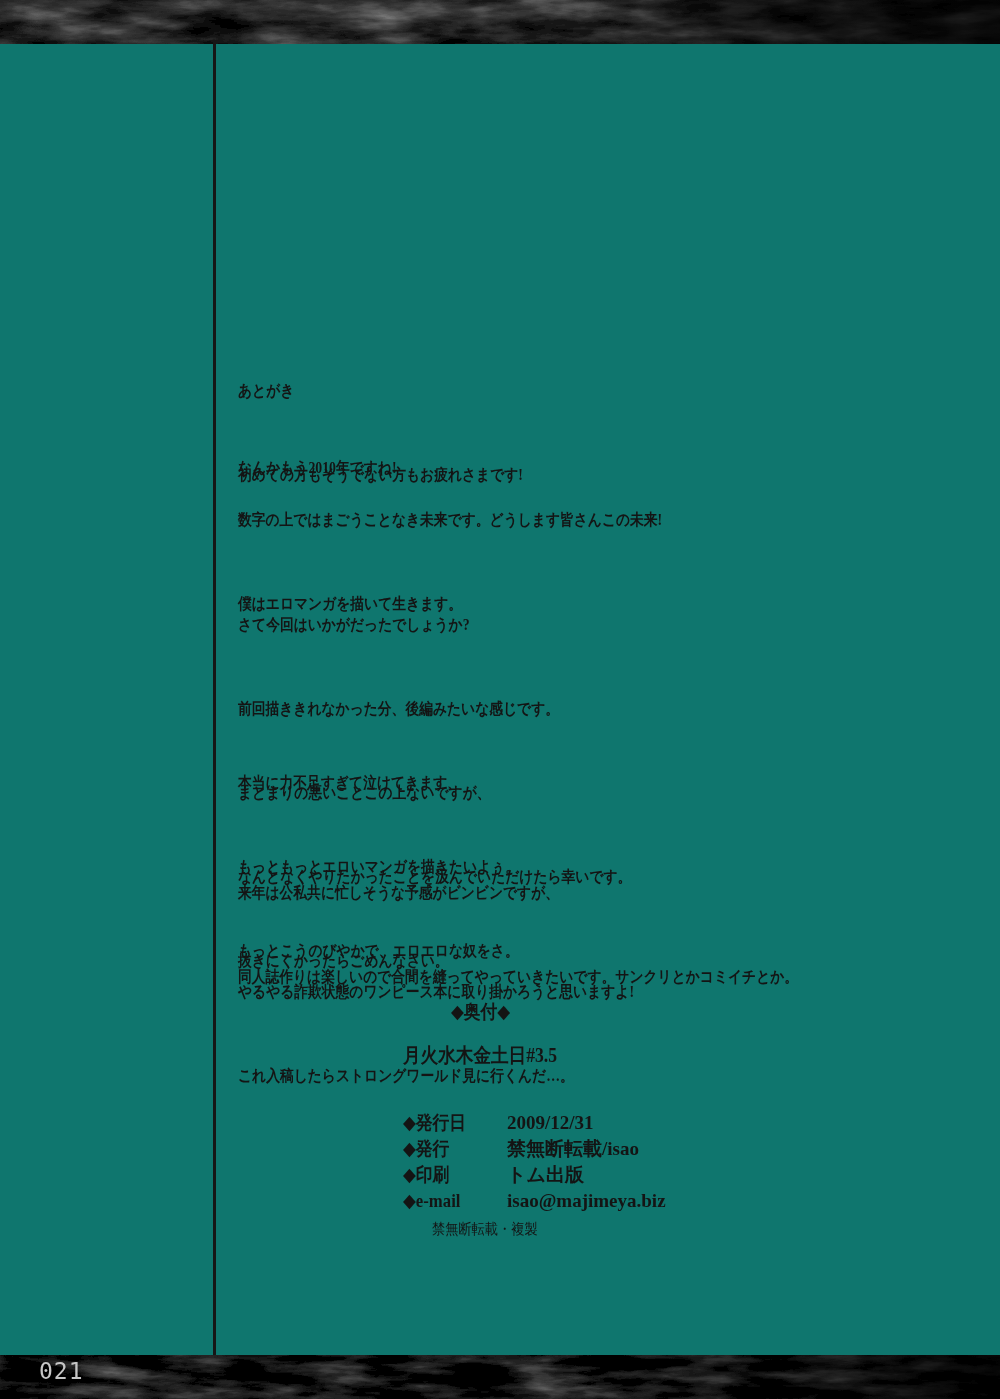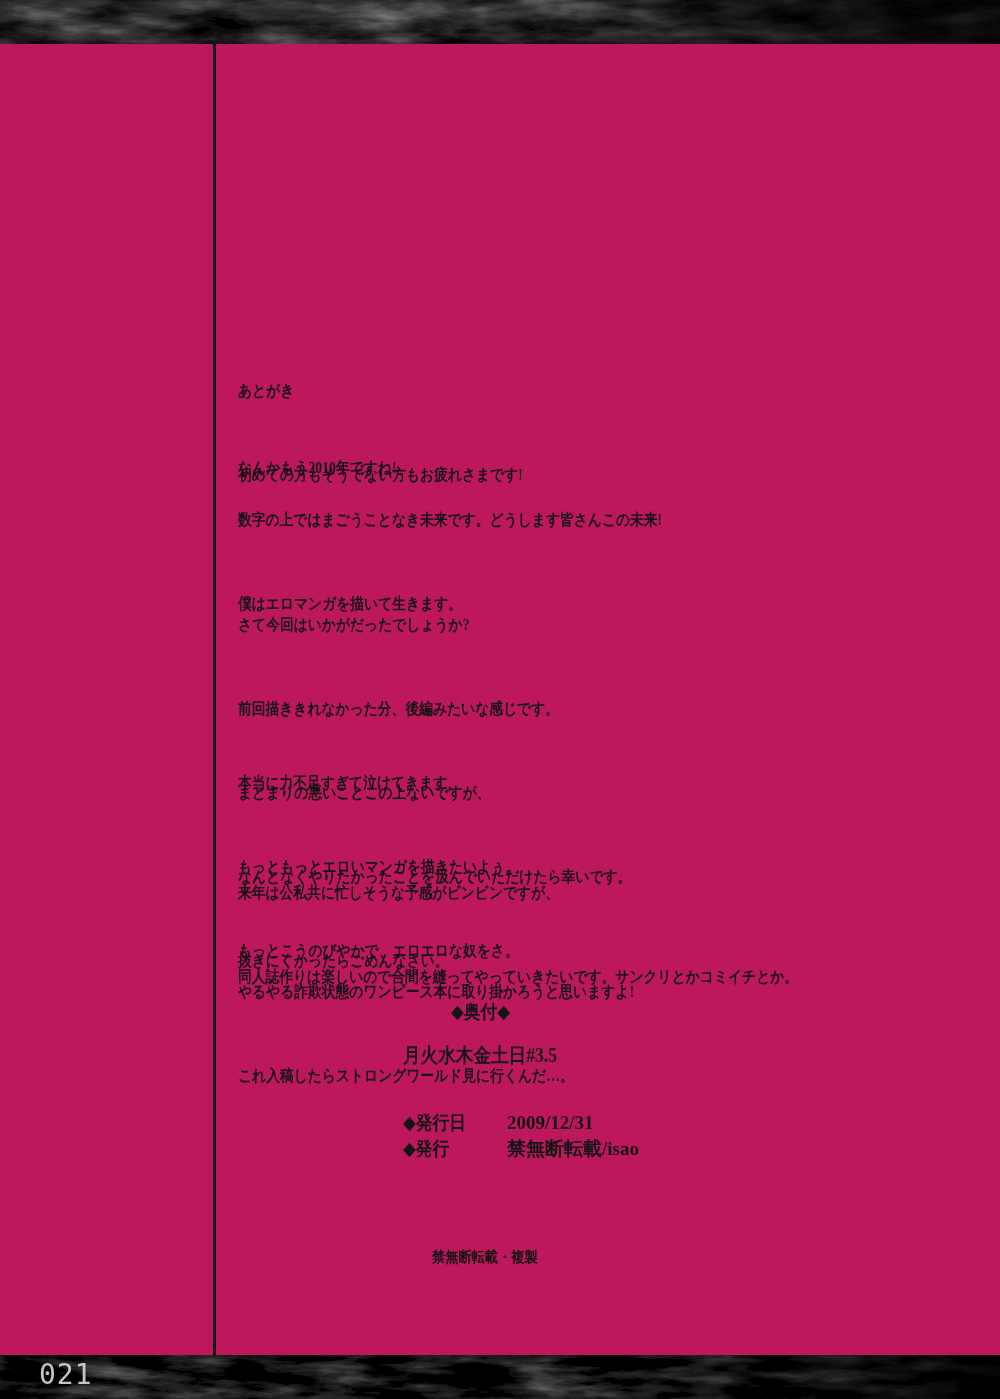--- a/index.html
+++ b/index.html
@@ -1,17 +1,17 @@
 <!DOCTYPE html>
 <html><head>
 <meta charset="utf-8">
 <style>
   html,body{margin:0;padding:0;background:#ffffff;}
   .page{
-    position:relative;width:1000px;height:1399px;background:#be185d;overflow:hidden;
+    position:relative;width:1000px;height:1399px;background:#0f766e;overflow:hidden;
     font-family:"Liberation Serif","DejaVu Serif",serif;color:#141414;
   }
   .band{position:absolute;left:0;width:1000px;height:44px;background:#000;}
   .band-top{top:0;}
   .band-bottom{top:1355px;}
   .band svg{display:block;width:1000px;height:44px;}
   .vline{position:absolute;left:213px;top:43px;width:3px;height:1313px;background:#161616;}
   
   .afterword p{
     position:absolute;left:238px;margin:0;
@@ -21,27 +21,27 @@
   .line{display:block;transform:scaleX(0.86);transform-origin:0 50%;}
   .p0{top:321px}.p1{top:398px}.p2{top:450px}.p3{top:555px}
   .p4{top:713px}.p5{top:823px}.p6{top:922px}
   
   .col-header{position:absolute;left:451px;top:999px;font-size:19px;font-weight:bold;}
   .col-title{position:absolute;left:403px;top:1042px;font-size:20px;font-weight:bold;}
   .col-rows{position:absolute;left:403px;top:1110px;font-size:19px;font-weight:bold;}
   .col-row{display:flex;height:26px;line-height:26px;}
   .col-label{width:92px;flex:0 0 92px;}
   .col-value{white-space:pre;margin-left:12px;}
-  .col-notice{position:absolute;left:432px;top:1248px;font-size:15px;font-weight:bold;}
+  .col-notice{position:absolute;left:432px;top:1220px;font-size:15px;font-weight:normal;}
   .cjk{display:inline-block;transform:scaleX(0.88);transform-origin:0 50%;white-space:pre;}
   
   .page-num{
     position:absolute;left:39px;top:1358px;
     font-family:"DejaVu Sans Mono","Liberation Mono",monospace;
-    font-size:28px;letter-spacing:1px;color:#c6c6c6;
+    font-size:23px;letter-spacing:1px;color:#c6c6c6;
   }
 </style>
 </head>
 <body>
 
 <div class="page">
 
   <div class="band band-top">
     <svg viewBox="0 0 1000 44" preserveAspectRatio="none">
       <defs>
@@ -112,20 +112,28 @@
     </div>
     <div class="col-rows">
       <div class="col-row">
         <span class="col-label"><span class="cjk">◆発行日</span></span>
         <span class="col-value">2009/12/31</span>
       </div>
       <div class="col-row">
         <span class="col-label"><span class="cjk">◆発行</span></span>
         <span class="col-value">禁無断転載/isao</span>
       </div>
+      <div class="col-row">
+        <span class="col-label"><span class="cjk">◆印刷</span></span>
+        <span class="col-value">トム出版</span>
+      </div>
+      <div class="col-row">
+        <span class="col-label"><span class="cjk">◆e-mail</span></span>
+        <span class="col-value">isao@majimeya.biz</span>
+      </div>
     </div>
     <div class="col-notice">
       <span class="cjk">禁無断転載・複製</span>
     </div>
   </div>
 
   <div class="band band-bottom">
     <svg viewBox="0 0 1000 44" preserveAspectRatio="none">
       <defs>
         <filter id="rockBottom" x="-5%" y="-20%" width="110%" height="140%">

